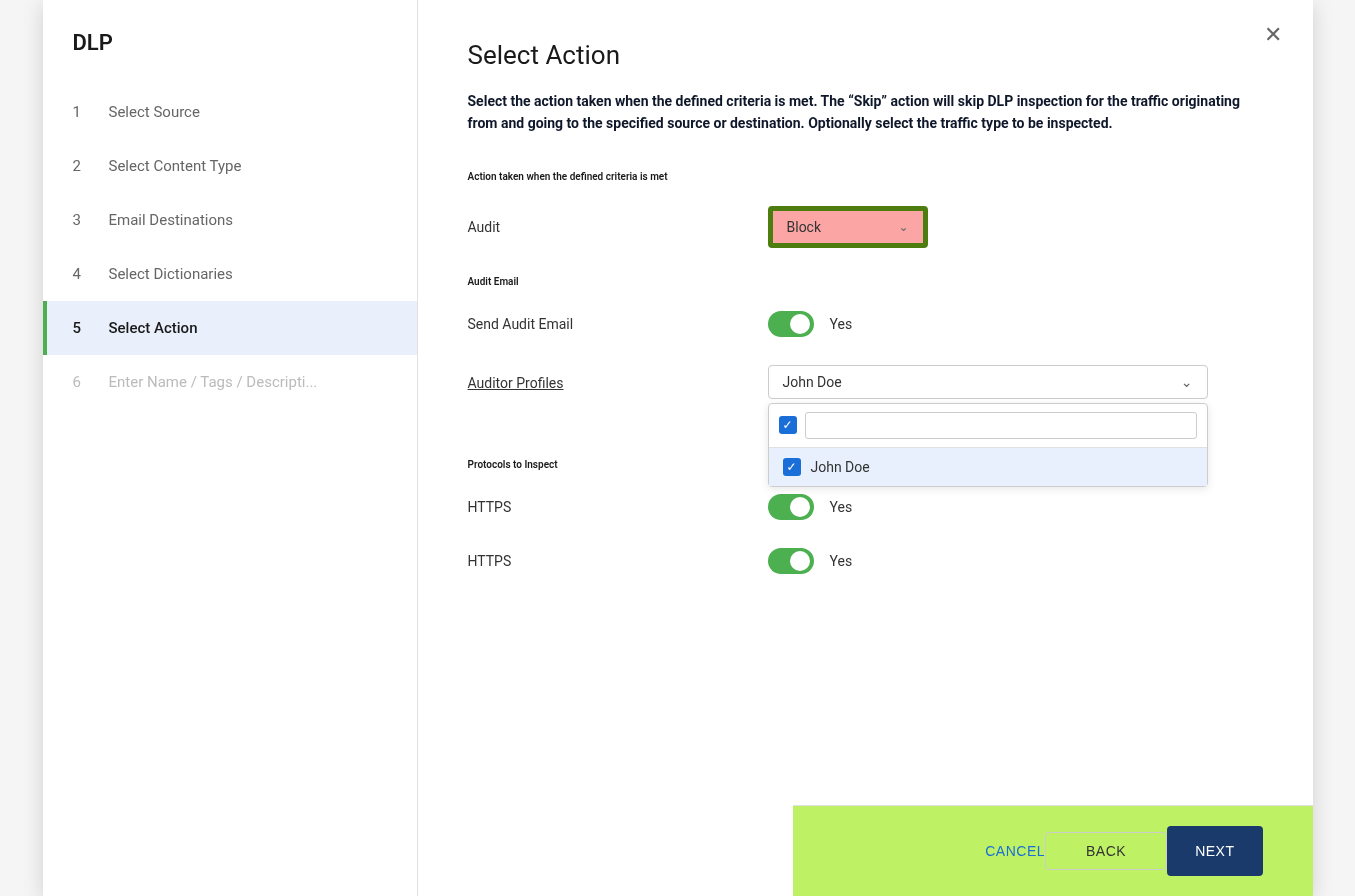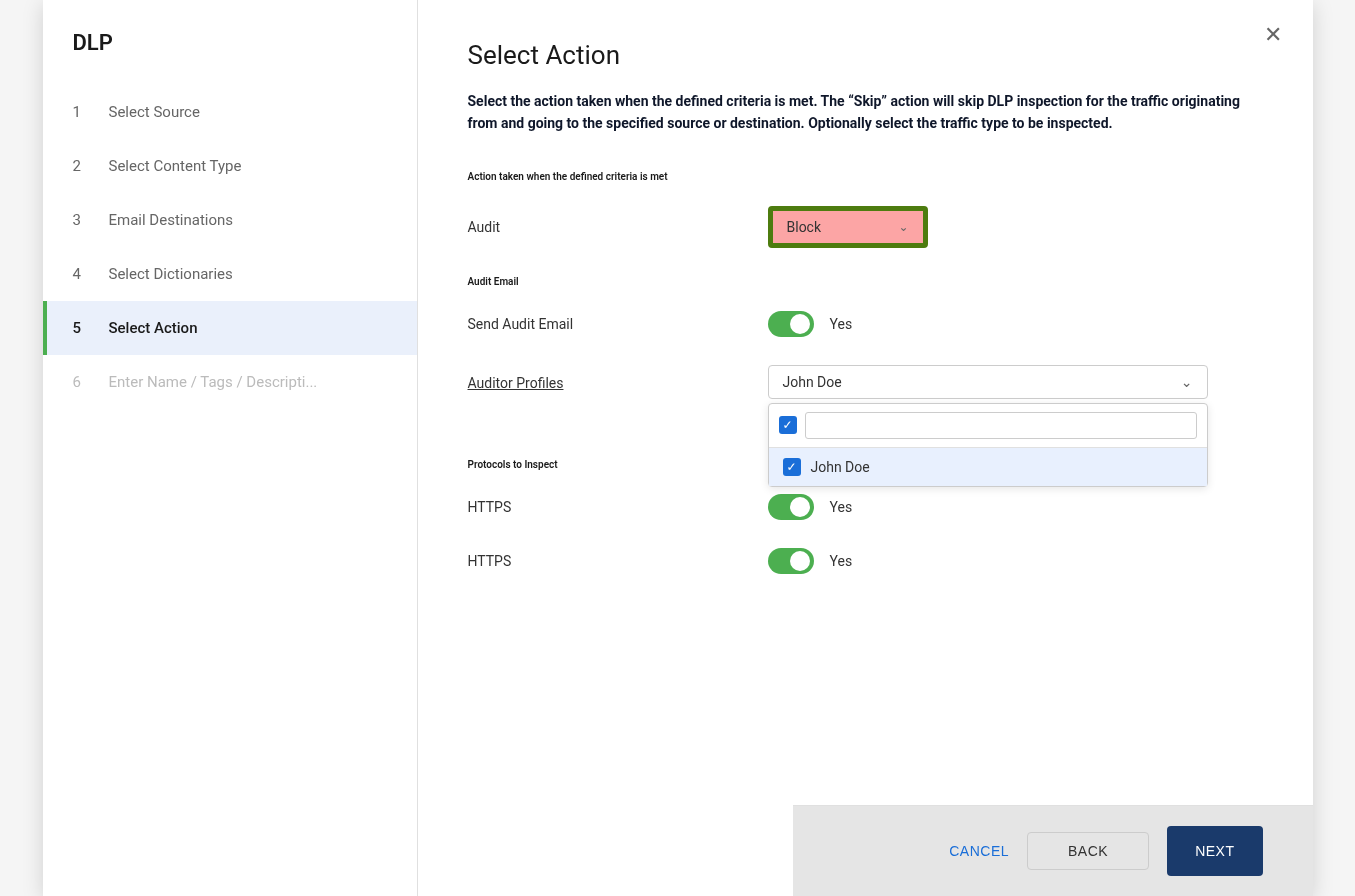--- a/index.html
+++ b/index.html
@@ -262,23 +262,23 @@
     
     .footer {
       position: absolute;
       bottom: 0;
       right: 0;
       left: 375px;
       padding: 20px 50px;
       display: flex;
       justify-content: flex-end;
       align-items: center;
-      gap: 18px;
+      gap: 0;
       border-top: 1px solid #e0e0e0;
-      background: #e5e5e5;
+      background: #bef264;
     }
     .btn-cancel {
       background: none;
       border: none;
       color: #1a6ed8;
       font-size: 14px;
       font-weight: 500;
       cursor: pointer;
       letter-spacing: 0.5px;
       text-transform: uppercase;

